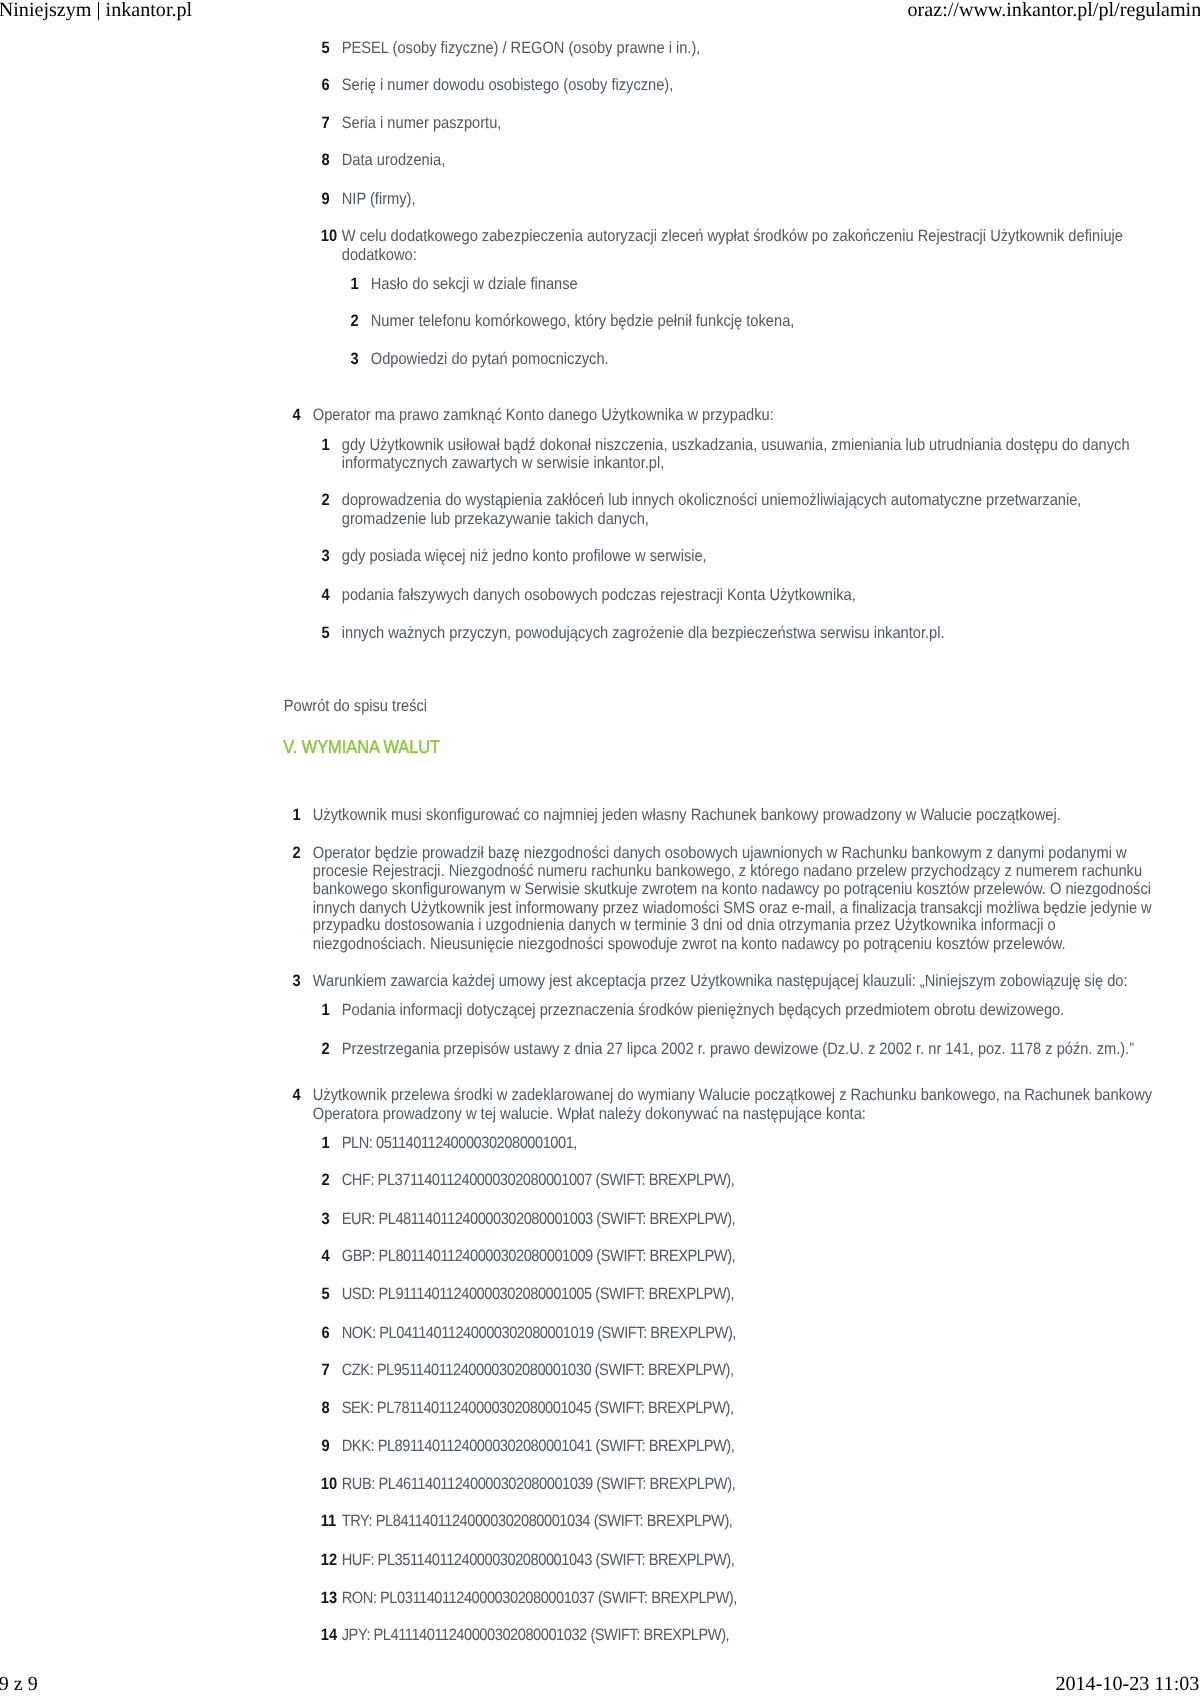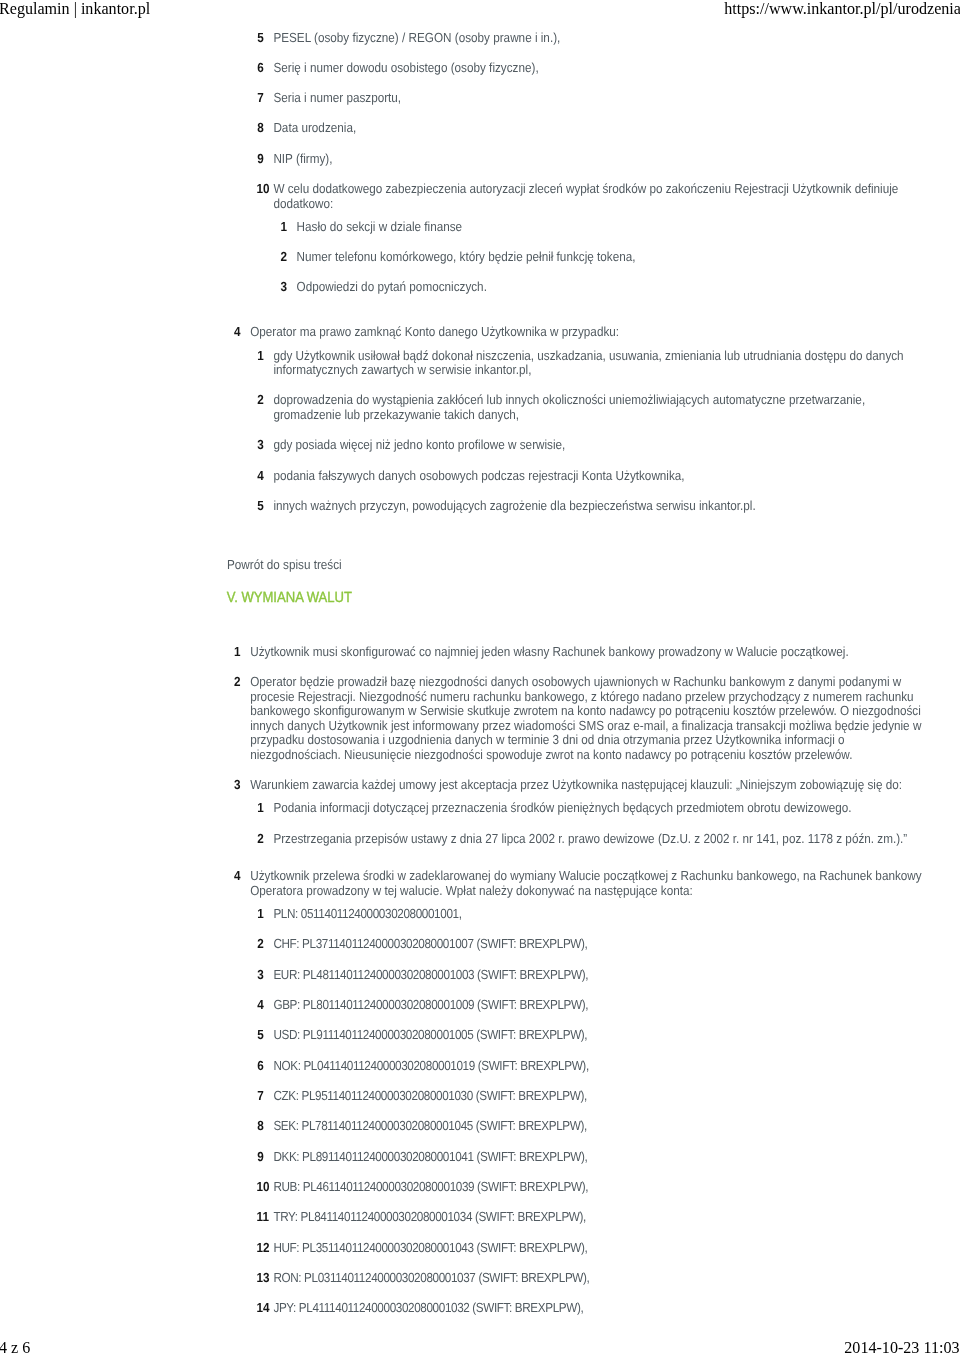--- a/index.html
+++ b/index.html
@@ -42,22 +42,22 @@
   .toc{margin:0;padding:0;color:#515a60;font-size:13.21px;line-height:14.5px;}
   .sechead{margin:0;padding:0;color:#8dc63f;font-size:14.75px;
        font-weight:normal;line-height:14.5px;letter-spacing:-0.02px;margin-left:-0.4px;
        -webkit-text-stroke:0.38px #8dc63f;}
 </style>
 </head>
 <body>
 
 <div class="page">
   <div class="run-head">
-    <span class="lft">Regulamin | inkantor.pl</span>
-    <span class="rgt">https://www.inkantor.pl/pl/urodzenia</span>
+    <span class="lft">Niniejszym | inkantor.pl</span>
+    <span class="rgt">oraz://www.inkantor.pl/pl/regulamin</span>
   </div>
   <div class="content">
 <ol class="lv indent1">
   <li>
           <span class="num">5</span>
           <span class="bd">PESEL (osoby fizyczne) / REGON (osoby prawne i in.),</span>
         </li>
   <li style="margin-top:15.82px">
           <span class="num">6</span>
           <span class="bd">Serię i numer dowodu osobistego (osoby fizyczne),</span>
@@ -204,16 +204,16 @@
             </li>
   <li style="margin-top:15.82px">
               <span class="num w2">14</span>
               <span class="bd digits">JPY: PL41114011240000302080001032 (SWIFT: BREXPLPW),</span>
             </li>
 </ol>
 </li>
 </ol>
   </div>
   <div class="run-foot">
-    <span class="lft">4 z 6</span>
+    <span class="lft">9 z 9</span>
     <span class="rgt">2014-10-23 11:03</span>
   </div>
 </div>
 
 </body></html>

